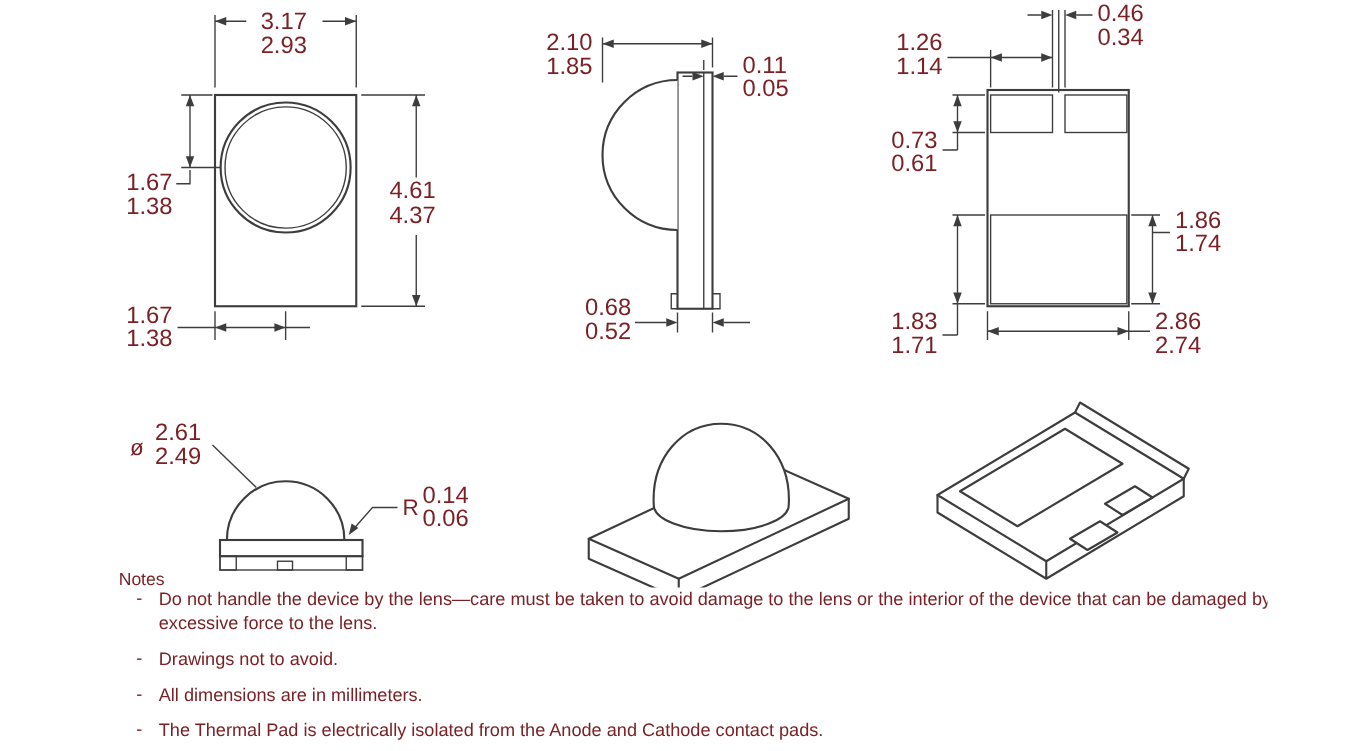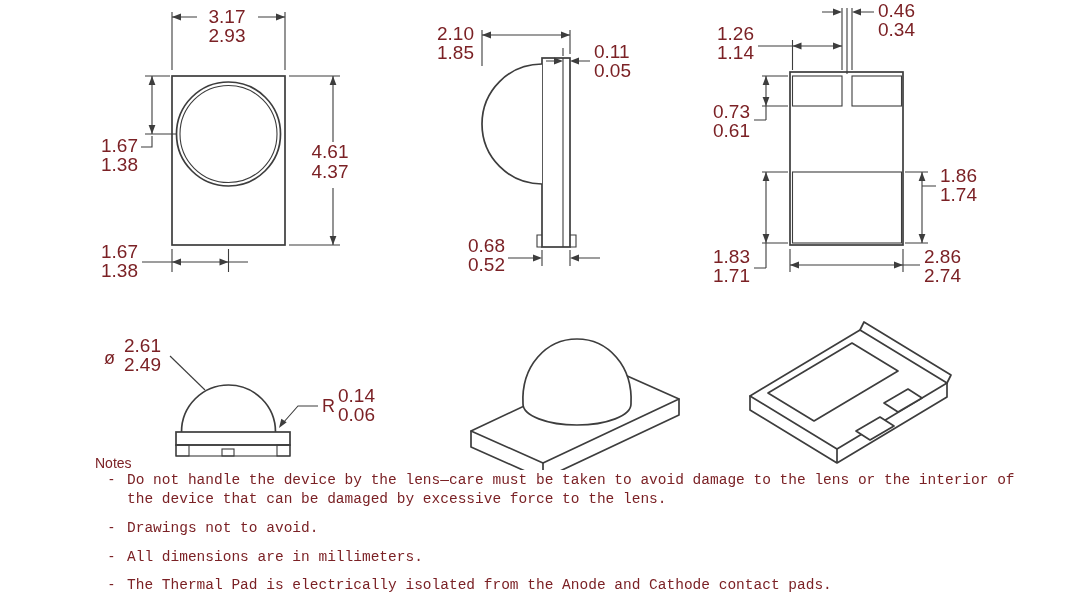--- a/index.html
+++ b/index.html
@@ -11,21 +11,21 @@
   .tl  {fill:none;stroke:#3d3d3d;stroke-width:1.1;}
   .ar  {fill:#3d3d3d;stroke:none;}
   .iso {fill:#fff;stroke:#3d3d3d;stroke-width:1.7;stroke-linejoin:round;}
   .isoln{fill:none;stroke:#3d3d3d;stroke-width:1.7;stroke-linejoin:round;stroke-linecap:round;}
   .dt  {font-family:"Liberation Sans",sans-serif;font-size:19px;fill:#7b2125;}
   .dts {font-family:"Liberation Sans",sans-serif;font-size:18px;fill:#7b2125;}
   .notes{position:absolute;left:95px;top:455px;width:978px;color:#7b2125;font-size:14.5px;}
   .notes-title{margin-bottom:0;font-size:14px;}
   .note-item{display:flex;margin-bottom:10px;}
   .note-dash{width:18px;padding-left:14px;flex:none;}
-  .note-text{width:912px;line-height:1.3;font-family:Liberation Mono, monospace;}
+  .note-text{width:912px;line-height:1.3;}
 </style>
 </head>
 <body>
 
 <div class="page">
 
 <svg width="1080" height="470" viewBox="0 0 1080 470">
 
   <g>
     <rect class="ol" x="172" y="76" width="113" height="169"></rect>

